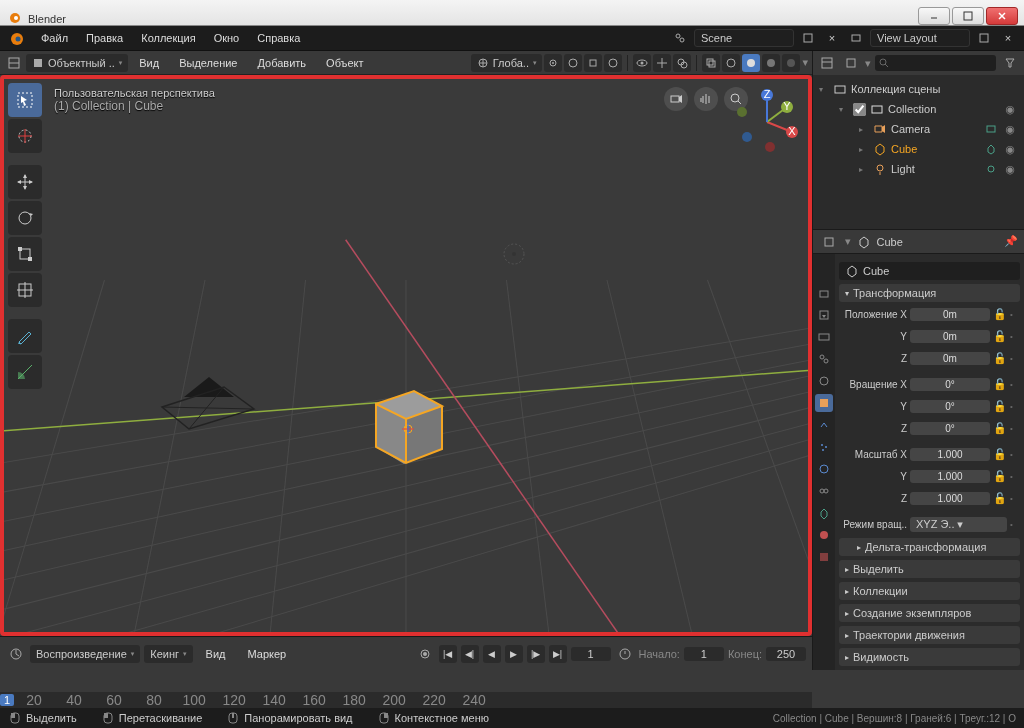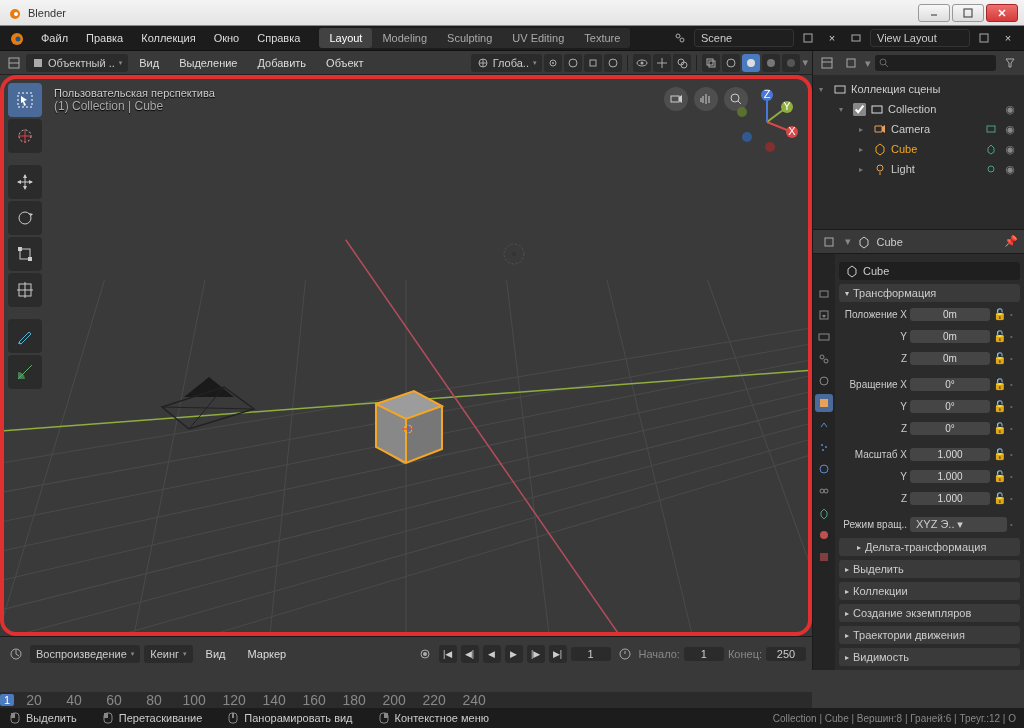--- a/index.html
+++ b/index.html
@@ -1,37 +1,37 @@
 <!DOCTYPE html>
 <html><head>
 <meta charset="utf-8">
 <style>
 * { margin:0; padding:0; box-sizing:border-box; font-family:"Segoe UI",Arial,sans-serif; font-size:11px; color:#ccc; user-select:none; }
 body { background:#393939; width:1024px; height:728px; overflow:hidden; }
-.titlebar { height:26px; background:linear-gradient(#f4f4f4,#e4e4e4); display:flex; align-items:center; padding:0 6px; border-bottom:1px solid #888; }
+.titlebar { height:26px; background:linear-gradient(#f4f4f4,#e4e4e4); display:flex; align-items:flex-end; padding:0 6px; border-bottom:1px solid #888; }
 .titlebar .icon { width:16px;height:16px;margin-right:6px; }
 .titlebar .title { color:#333; flex:1; }
 .winbtns { display:flex; gap:2px; }
 .winbtn { width:32px;height:18px;display:flex;align-items:center;justify-content:center;border:1px solid #999;border-radius:3px;background:linear-gradient(#f8f8f8,#ddd); }
 .winbtn.close{ background:linear-gradient(#f07070,#d43a3a);border-color:#a02828; }
 .topmenu { height:25px; background:#1c1c1c; display:flex; align-items:center; border-bottom:1px solid #111; }
 .bl-logo { width:24px;height:24px;display:flex;align-items:center;justify-content:center;margin:0 4px; }
 .menuitem { padding:4px 9px; color:#ddd; }
 .tabs { display:flex; margin-left:10px; gap:0; background:#2b2b2b; border-radius:3px; }
 .tab { padding:4px 10px; color:#aaa; }
 .tab.active { background:#424242; color:#fff; border-radius:3px; }
 .scene-chooser{display:flex;align-items:center;margin-left:auto;gap:4px;padding-right:6px;}
 .scene-input{background:#1f1f1f;border:1px solid #333;border-radius:3px;padding:1px 6px;min-width:100px;height:18px;display:flex;align-items:center;}
 .iconbtn{width:20px;height:20px;display:flex;align-items:center;justify-content:center;border-radius:3px;}
 .header2{height:24px;background:#393939;display:flex;align-items:center;border-bottom:1px solid #222;padding:0 4px;gap:2px;}
 .dd{background:#2b2b2b;border-radius:3px;padding:2px 6px;display:flex;align-items:center;gap:4px;height:18px;}
 .dd .caret{font-size:7px;color:#888;}
 .sep{width:1px;height:16px;background:#222;margin:0 3px;}
 .workspace{display:flex;height:619px;}
-.viewport{flex:1;position:relative;background:#3a3a3a;border:4px solid #e03030;border-radius:16px;overflow:hidden;}
+.viewport{flex:1;position:relative;background:#3a3a3a;border:4px solid #e03030;border-radius:4px;overflow:hidden;}
 .vp-overlay{position:absolute;left:50px;top:8px;color:#ddd;text-shadow:0 1px 1px #000;}
 .vp-info{color:#aaa;font-size:12px;}
 .tool-shelf{position:absolute;left:4px;top:4px;display:flex;flex-direction:column;gap:2px;}
 .tool{width:34px;height:34px;background:#2b2b2b;border-radius:4px;display:flex;align-items:center;justify-content:center;}
 .tool.active{background:#4a6a9a;}
 .tool.gap{background:transparent;height:8px;}
 .nav-gizmos{position:absolute;right:60px;top:8px;display:flex;gap:6px;}
 .nav-gizmo{width:24px;height:24px;background:#4e4e4e;border-radius:12px;display:flex;align-items:center;justify-content:center;}
 .axis-gizmo{position:absolute;right:6px;top:8px;width:70px;height:70px;}
 .sidebar{width:212px;background:#2b2b2b;display:flex;flex-direction:column;border-left:1px solid #1a1a1a;}
@@ -112,27 +112,20 @@
     <svg width="18" height="18" viewBox="0 0 18 18">
         <circle cx="10" cy="10" r="6" fill="#e87d0d"></circle>
         <circle cx="11" cy="10" r="2.5" fill="#265787"></circle>
       </svg>
   </span>
   <span class="menuitem">Файл</span>
   <span class="menuitem">Правка</span>
   <span class="menuitem">Коллекция</span>
   <span class="menuitem">Окно</span>
   <span class="menuitem">Справка</span>
-  <div class="tabs">
-    <span class="tab active">Layout</span>
-    <span class="tab">Modeling</span>
-    <span class="tab">Sculpting</span>
-    <span class="tab">UV Editing</span>
-    <span class="tab">Texture</span>
-  </div>
   <div class="scene-chooser">
     <span class="iconbtn">
         <svg width="12" height="12">
           <circle cx="4" cy="4" r="2" fill="none" stroke="#aaa"></circle>
           <circle cx="8" cy="8" r="2" fill="none" stroke="#aaa"></circle>
         </svg>
       </span>
     <div class="scene-input">
         <span>Scene</span>
       </div>

